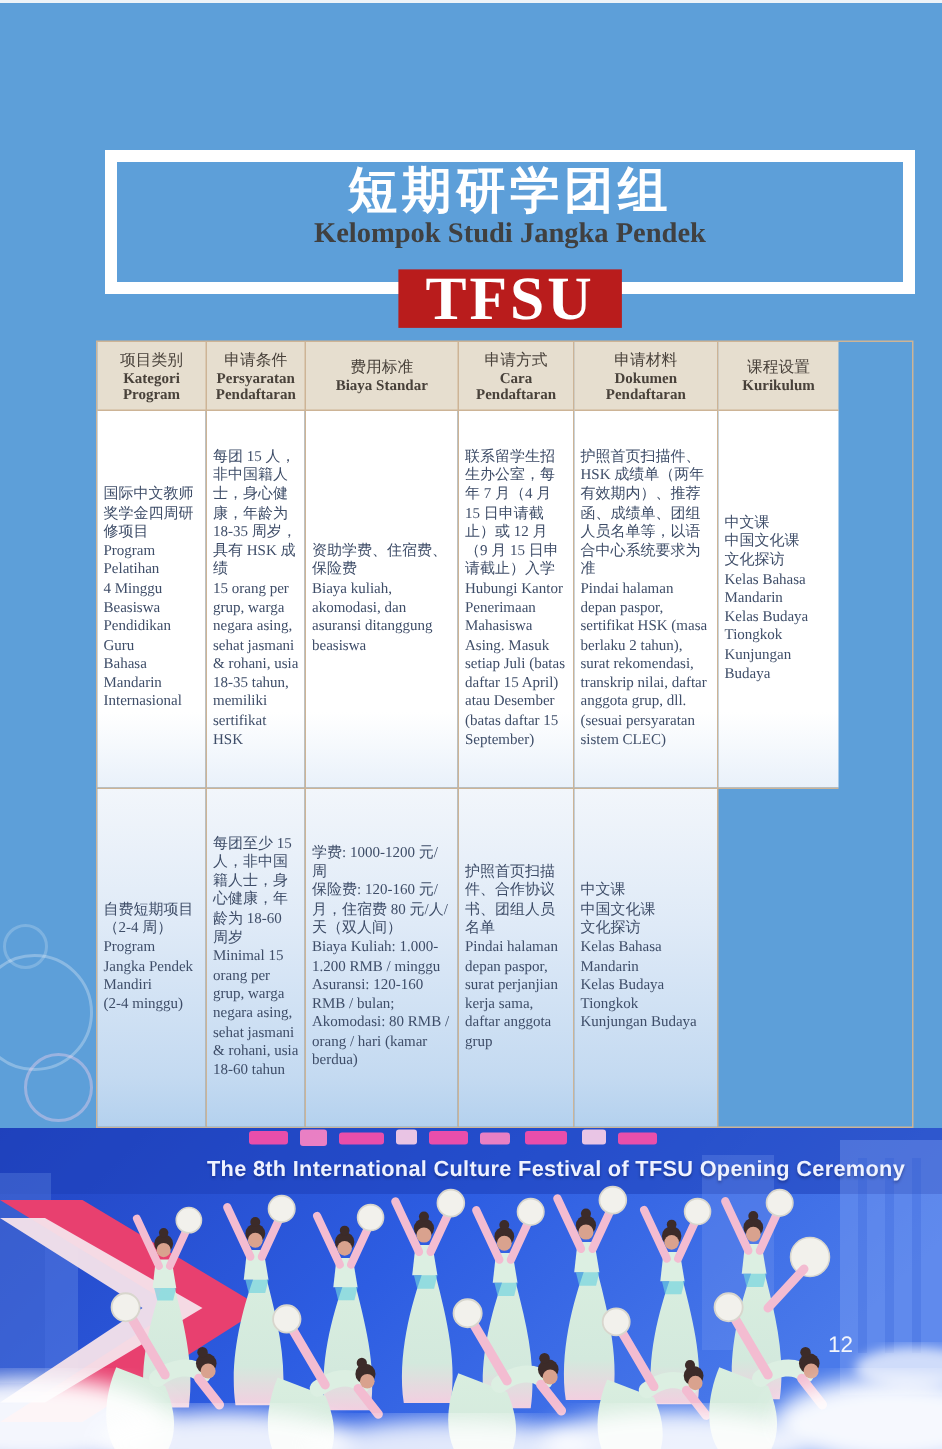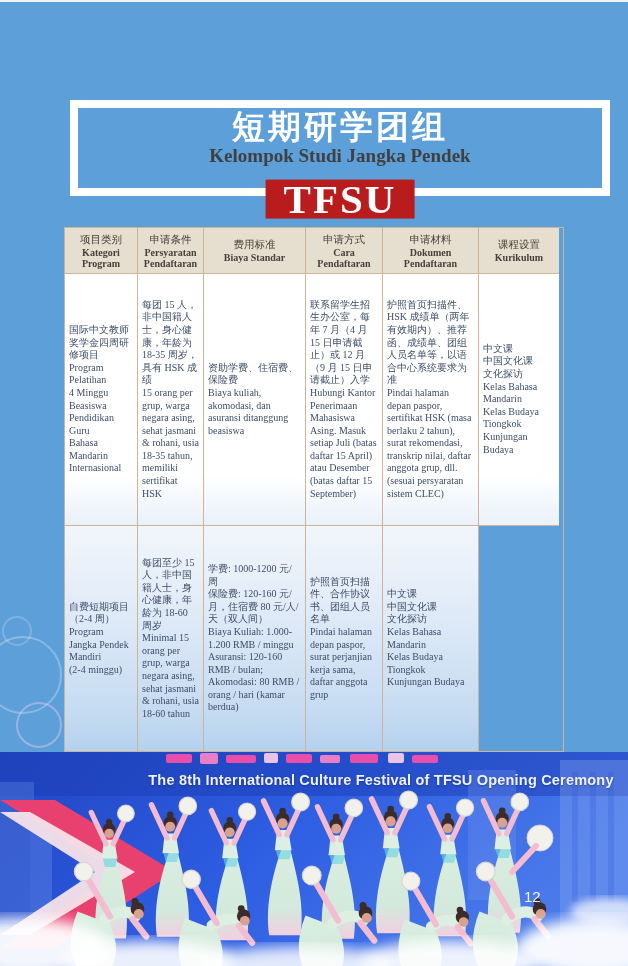--- a/index.html
+++ b/index.html
@@ -26,21 +26,21 @@
   }
   .tfsu{
     position:absolute;left:50%;bottom:-8px;transform:translate(-50%,58%);
     background:#b91c1c;padding:0 18px;
     color:#ffffff;font-size:41px;font-weight:800;letter-spacing:2px;line-height:0.95;
     font-family:Liberation Serif, serif;
   }
 
   
   .ptable{
-    position:absolute;left:64px;top:227px;width:500px;
+    position:absolute;left:64px;top:227px;width:545px;
     display:grid;
     grid-template-columns:73px 66px 102px 77px 96px 80px;
     grid-template-rows:46px 252px 225px;
     border:1px solid #cdb496;box-sizing:border-box;
     background:transparent;
   }
   .cell{
     border-right:1px solid #cdb496;border-bottom:1px solid #cdb496;
     box-sizing:border-box;overflow:hidden;
   }
@@ -66,27 +66,27 @@
   
   .flower{position:absolute;border-radius:50%;pointer-events:none;}
   .f1{left:-16px;top:636px;width:74px;height:74px;border:2px solid rgba(255,255,255,.28);}
   .f2{left:16px;top:702px;width:42px;height:42px;border:2px solid rgba(255,214,236,.38);}
   .f3{left:2px;top:616px;width:26px;height:26px;border:2px solid rgba(255,255,255,.2);}
 
   
   .photo{position:absolute;left:0;top:752px;width:628px;height:214px;overflow:hidden;}
   .photo svg{position:absolute;left:0;top:0;}
   .caption{
-    position:absolute;left:138px;right:4px;top:20px;text-align:center;
+    position:absolute;left:138px;right:4px;top:20px;text-align:left;
     color:#eef2ff;font-size:14.5px;font-weight:700;letter-spacing:0.2px;
     font-family:"Liberation Sans",sans-serif;
     text-shadow:0 1px 2px rgba(0,0,40,.35);
   }
   .pageno{
-    position:absolute;left:524px;top:136px;width:36px;
+    position:absolute;left:552px;top:136px;width:36px;
     color:#f2f5fc;font-size:15px;font-family:"Liberation Sans",sans-serif;
   }
 </style>
 </head>
 <body>
 
 <div class="top-edge"></div>
 
 <div class="frame">
   <div class="title-zh">短期研学团组</div>

